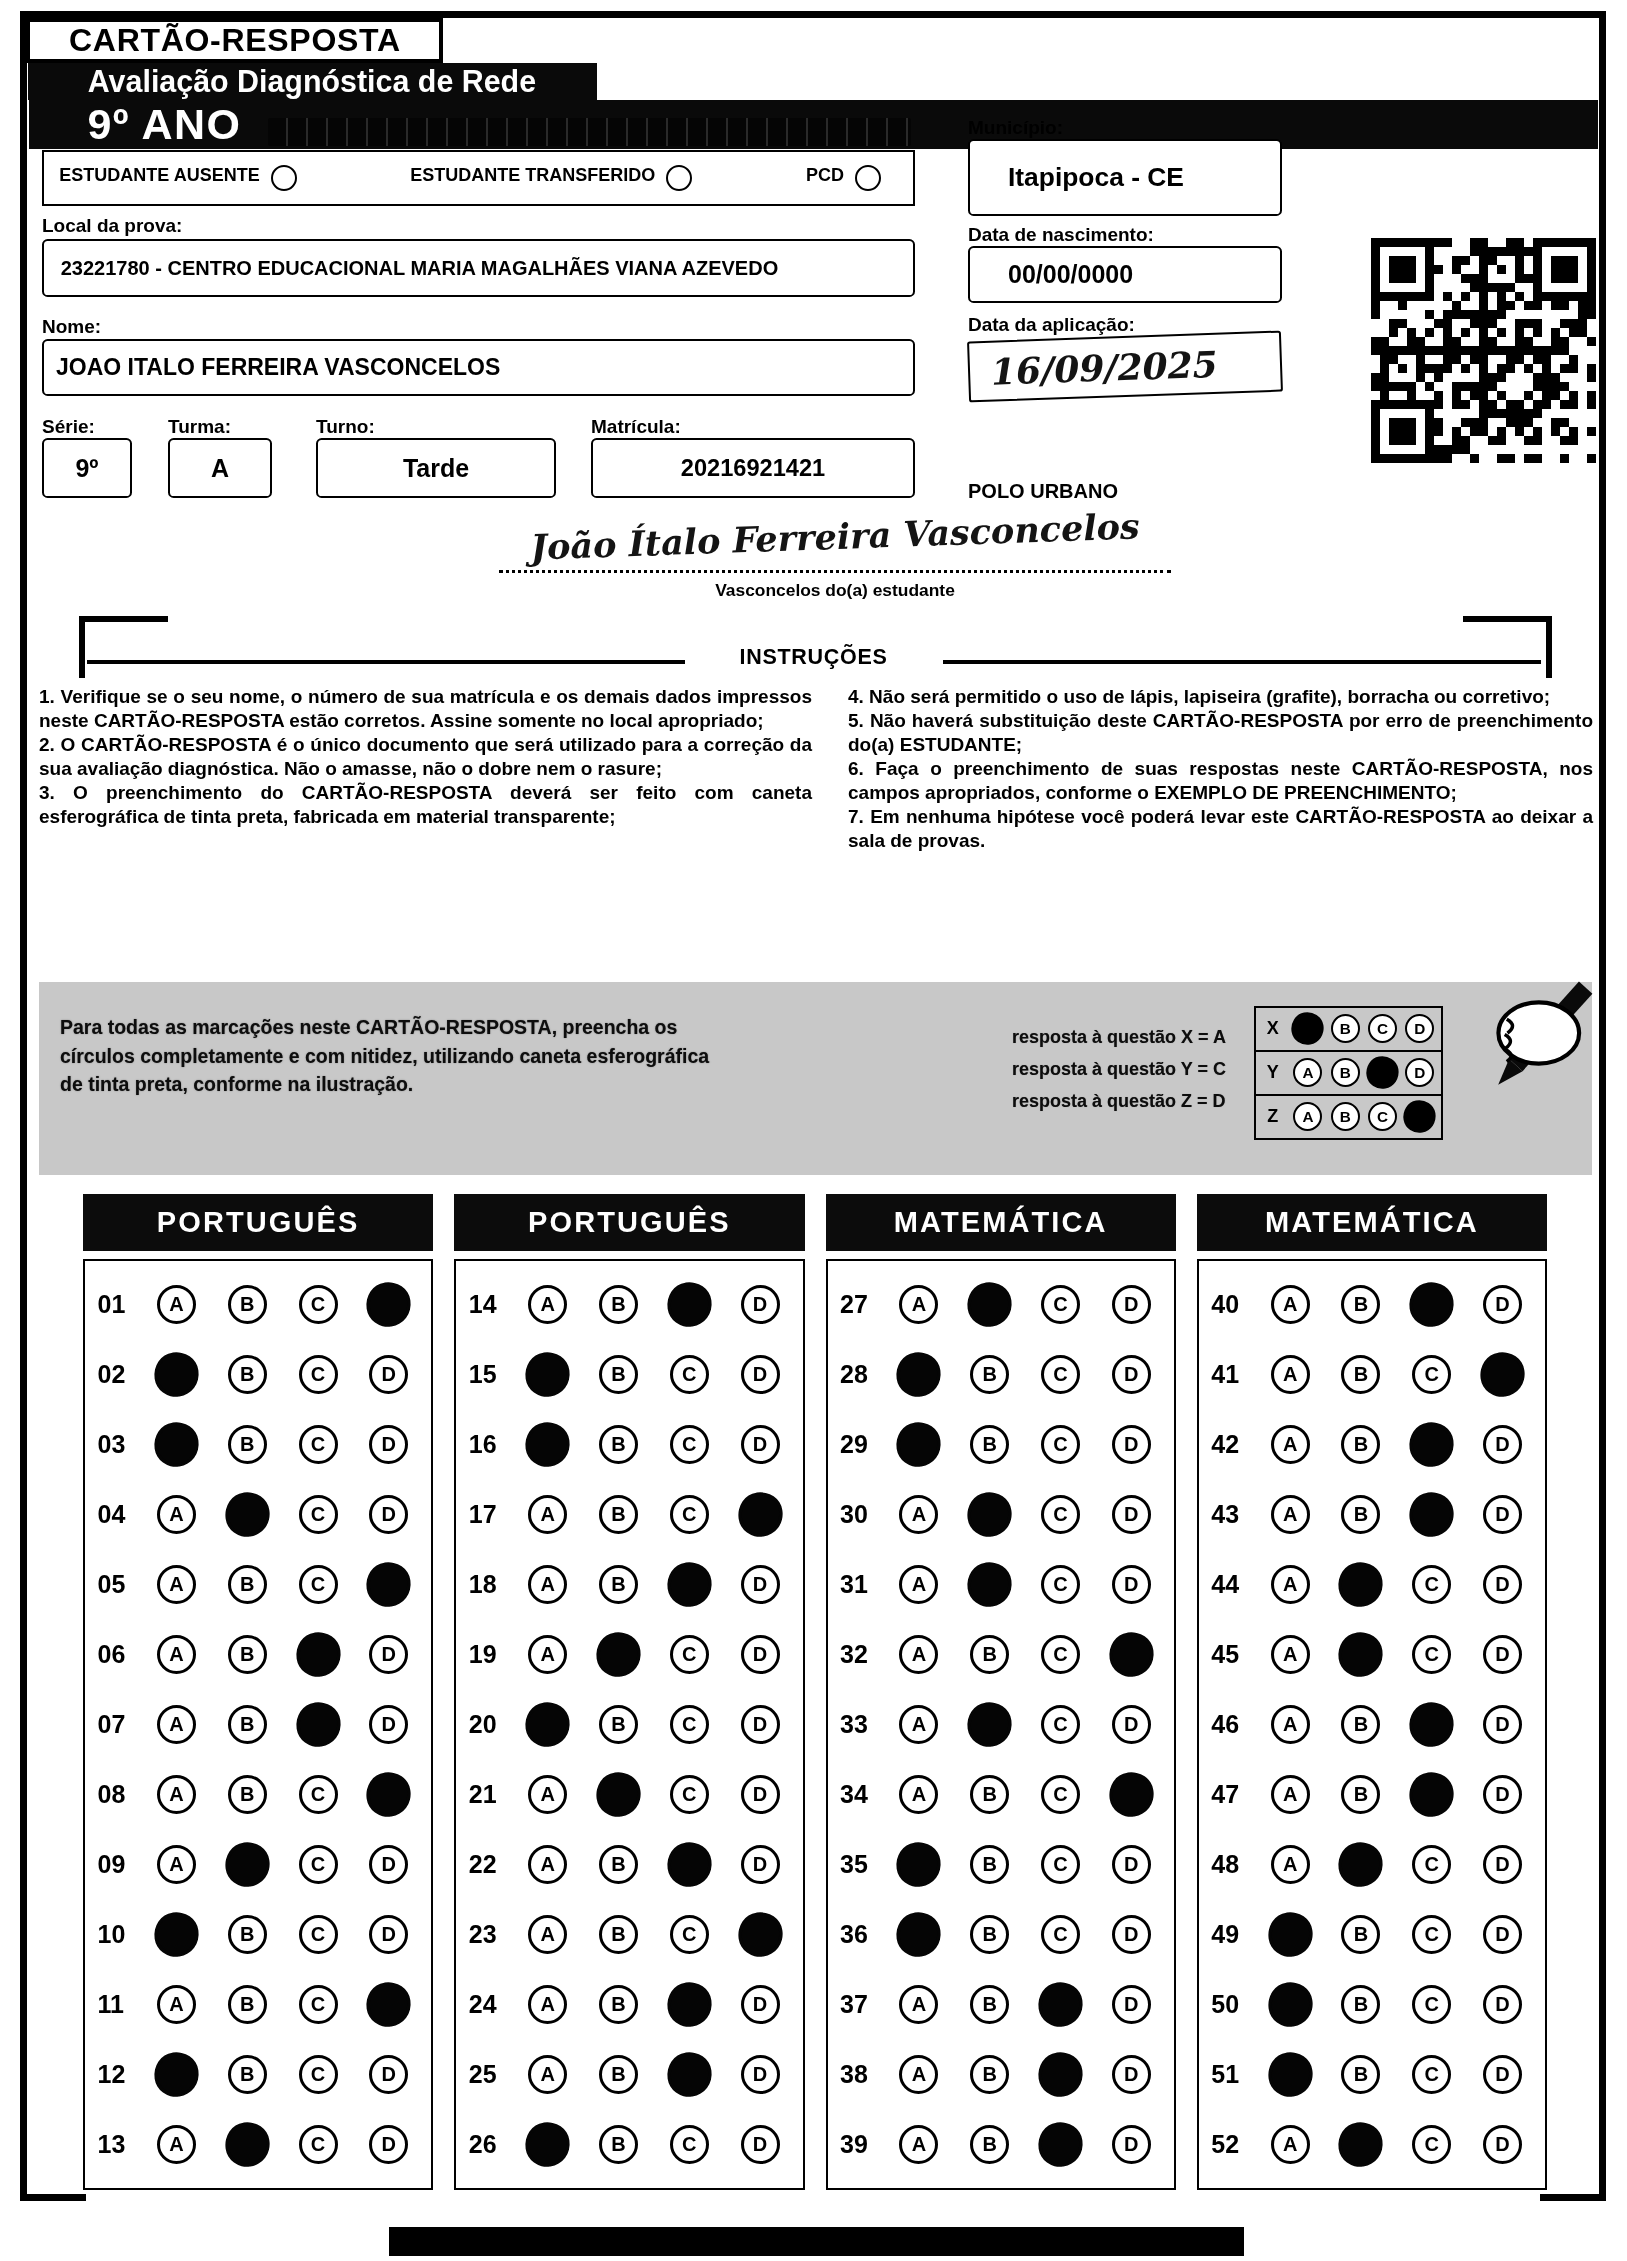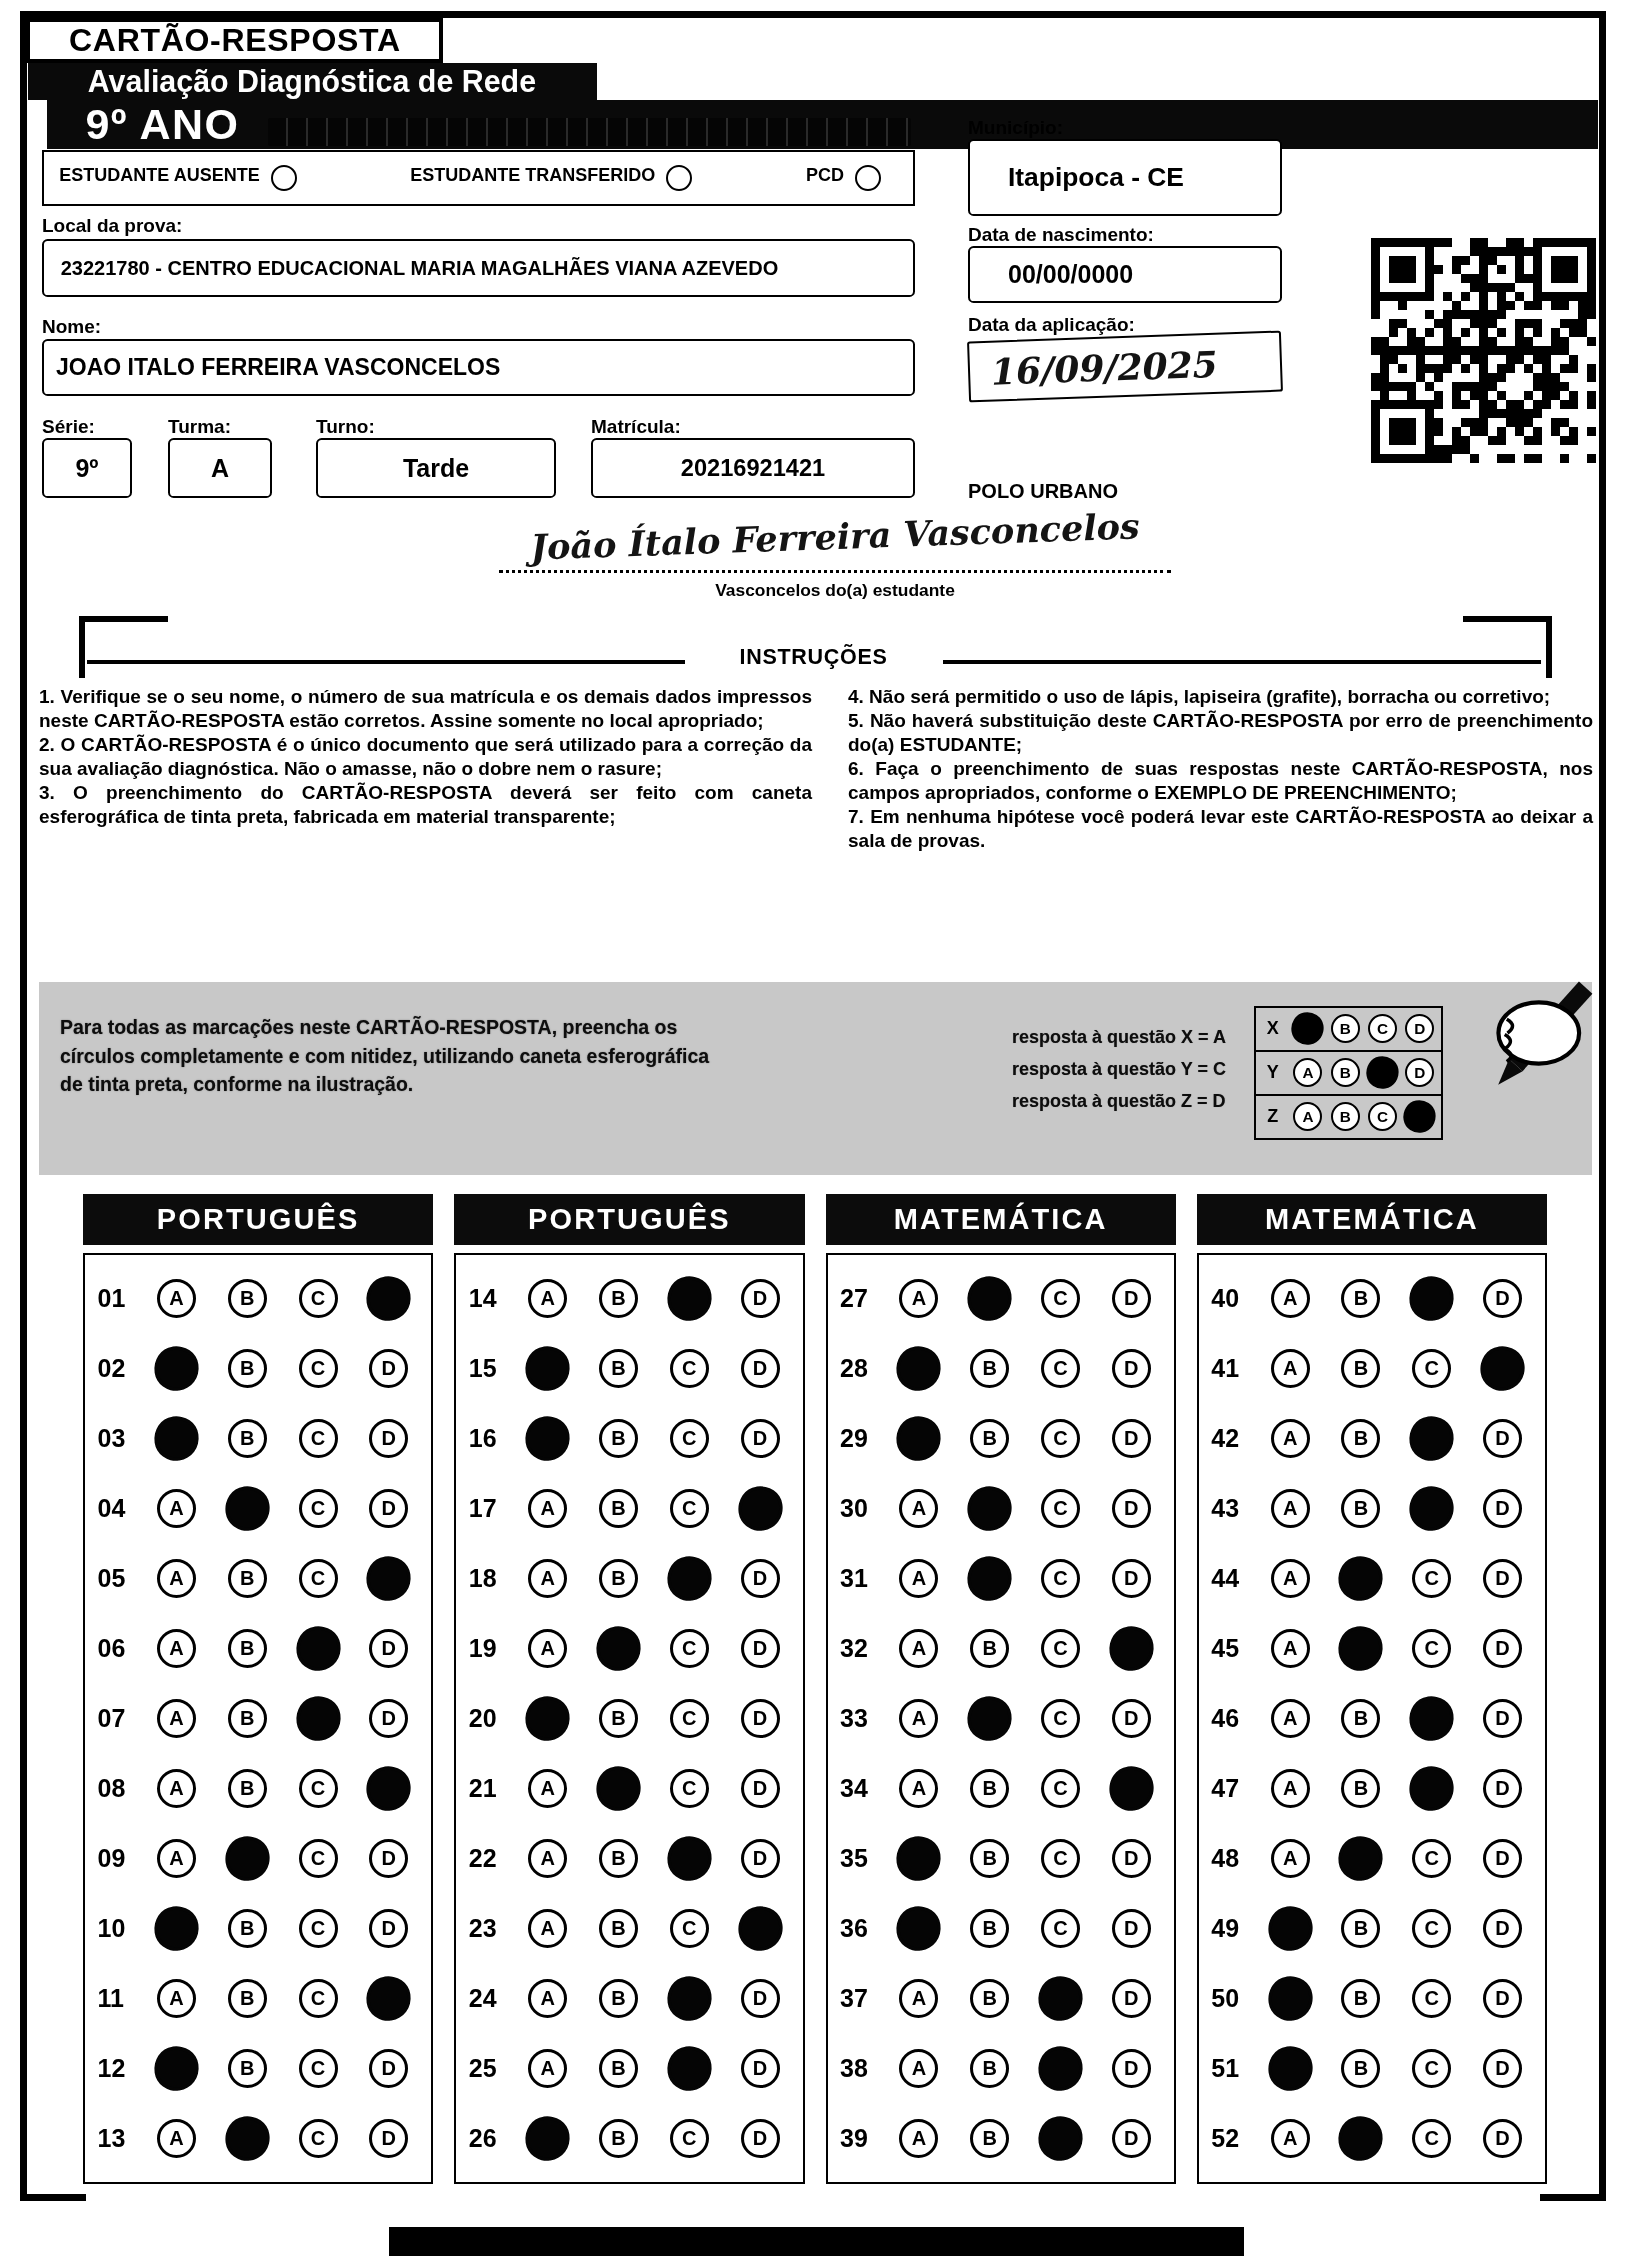--- a/index.html
+++ b/index.html
@@ -13,22 +13,22 @@
   .foot-l{left:19.5px;width:66px;} .foot-r{left:1540px;width:66px;}
   .bottom-bar{position:absolute;left:389px;top:2227px;width:855px;height:29px;background:#000;}
 
   
   .header-strip{position:absolute;left:26.4px;top:18px;width:1572px;height:61px;display:flex;flex-direction:column;}
   .hdr-left{width:417px;background:#fff;border:4.2px solid #000;box-sizing:border-box;display:flex;align-items:center;justify-content:center;
             font-size:32px;font-weight:bold;letter-spacing:0.7px;}
   .hdr-mid{width:569px;background:#0a0a0a;color:#fff;display:flex;align-items:center;justify-content:center;
            font-size:32px;font-weight:bold;margin-left:1.4px;}
   .hdr-mid span{display:inline-block;transform:scaleX(.95);}
-  .hdr-right{flex:1;background:#0a0a0a;color:#fff;display:flex;align-items:center;margin-left:21px;
-             font-size:43px;font-weight:bold;padding-left:38px;letter-spacing:1.4px;}
+  .hdr-right{flex:1;background:#0a0a0a;color:#fff;display:flex;align-items:center;margin-left:3px;
+             font-size:43px;font-weight:bold;padding-left:58px;letter-spacing:1.4px;}
 
   
   .lbl{position:absolute;font-size:19px;font-weight:bold;}
   .fbox{position:absolute;box-sizing:border-box;border:2.8px solid #000;border-radius:5.6px;background:#fff;
         display:flex;align-items:center;font-weight:bold;}
   .redacted{position:absolute;left:268px;top:118px;width:643px;height:28px;background:#050505;border-radius:2.1px;
             background-image:repeating-linear-gradient(90deg,#050505 0 18px,#2a2a2a 18px 20px);}
   .status-box{position:absolute;left:42px;top:150px;width:873px;height:56px;box-sizing:border-box;border:2.8px solid #000;
               display:flex;align-items:center;justify-content:space-between;padding:0 32px 0 15.3px;}
   .status-item{display:flex;align-items:flex-start;}
@@ -67,21 +67,21 @@
   .ex-row:last-child{border-bottom:none;}
   .ex-label{width:25px;font-size:18px;font-weight:bold;text-align:center;}
   .ex-bubble{width:29px;height:29px;box-sizing:border-box;border:2.1px solid #000;border-radius:50%;background:#fff;
              display:flex;align-items:center;justify-content:center;font-size:15.3px;font-weight:bold;margin-left:8.3px;}
   .ex-bubble.filled{background:#000;border-radius:48% 52% 50% 50%/52% 48% 52% 48%;transform:scale(1.12) rotate(-10deg);}
   .hand-ill{position:absolute;left:1401px;top:-5.6px;width:160px;height:167px;}
 
   
   .answers{position:absolute;left:83px;top:1194px;width:1464px;display:flex;gap:21px;}
   .answer-col{flex:1;display:flex;flex-direction:column;}
-  .col-header{height:51px;background:#0c0c0c;color:#fff;display:flex;align-items:center;justify-content:center;
+  .col-header{height:57px;background:#0c0c0c;color:#fff;display:flex;align-items:center;justify-content:center;
               font-size:29px;font-weight:bold;letter-spacing:2.1px;}
   .col-body{margin-top:8.3px;border:2.8px solid #000;padding:8.3px 7px;background:#fff;}
   .q-row{height:70px;display:flex;align-items:center;}
   .q-num{width:49px;font-size:25px;font-weight:bold;padding-left:5.6px;box-sizing:border-box;}
   .q-bubbles{flex:1;display:flex;justify-content:space-around;align-items:center;}
   .bubble{width:39px;height:39px;box-sizing:border-box;border:3.5px solid #000;border-radius:50%;background:#fff;
           display:flex;align-items:center;justify-content:center;font-size:20px;font-weight:bold;}
   .bubble.filled{background:#050505;border-color:#050505;color:transparent;
                  border-radius:48% 52% 51% 49%/53% 47% 52% 48%;transform:scale(1.14) rotate(-8deg);}
 </style>

